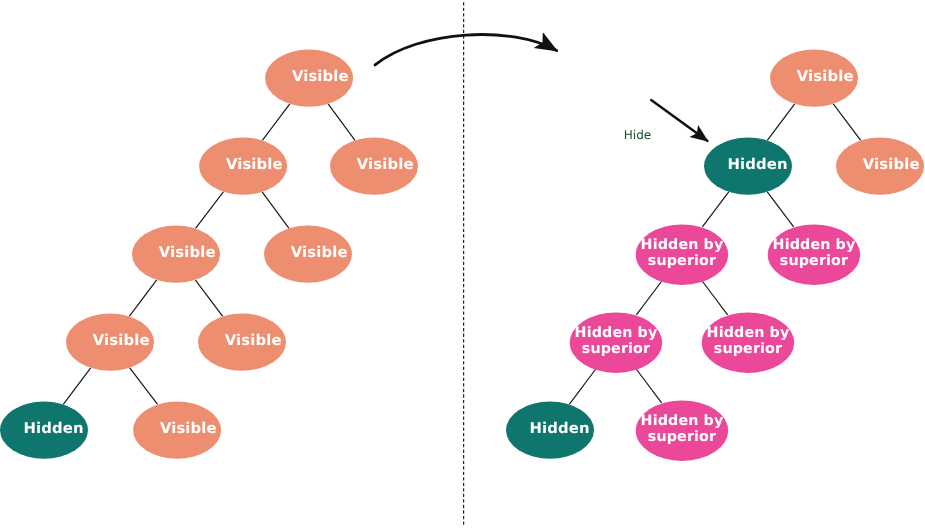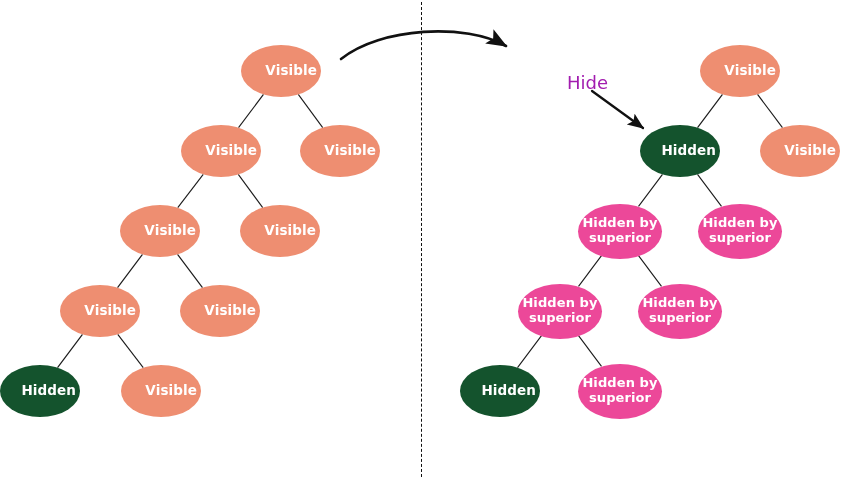--- a/index.html
+++ b/index.html
@@ -44,41 +44,42 @@
     display: block;
     padding: 0 4px;
   }
   .node.visible-node {
     background: #ee8e71;
     width: 80px;
     height: 52px;
     font-size: 13.5px;
   }
   .node.hidden-node {
-    background: #14532d;
+    background: #0f766e;
     width: 80px;
     height: 52px;
     font-size: 13.5px;
   }
   .node.hidden-sup-node {
     background: #ec4899;
     width: 84px;
     height: 55px;
     font-size: 13px;
   }
   .divider-line {
     position: absolute;
     border-left: 1.2px dashed #111111;
   }
   .hide-label {
     position: absolute;
-    font-size: 18px;
+    font-size: 11px;
     font-weight: 400;
-    color: #a21caf;
+    color: #14532d;
     white-space: nowrap;
+    margin-top: 44px;
   }
 </style>
 </head>
 <body>
 
 <div id="canvas">
 
   <svg id="edges-layer" viewBox="0 0 841 482" width="841" height="482">
       <line x1="263.47" y1="94.37" x2="238.53" y2="127.63" stroke="#1a1a1a" stroke-width="1.1"></line>
       <line x1="298.29" y1="94.45" x2="322.71" y2="127.55" stroke="#1a1a1a" stroke-width="1.1"></line>

